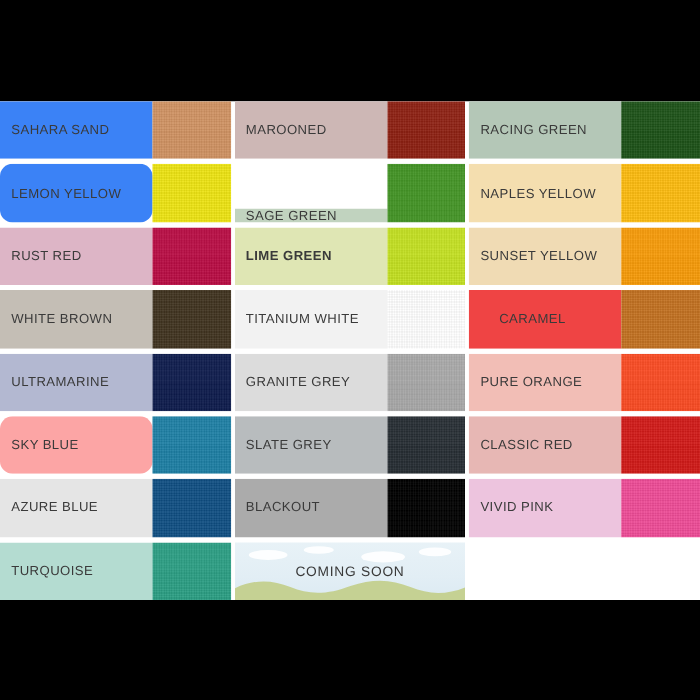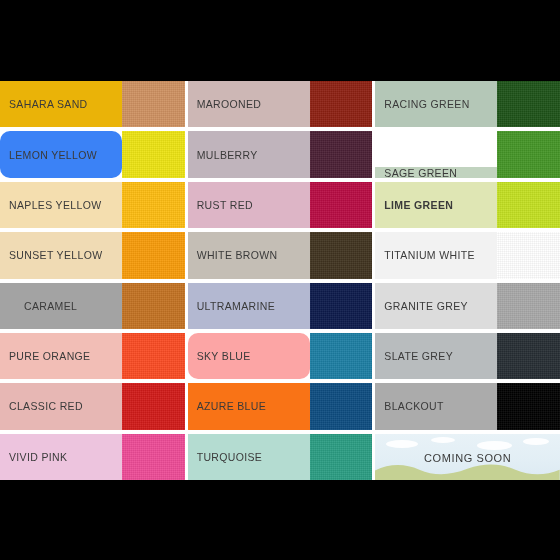--- a/index.html
+++ b/index.html
@@ -116,40 +116,36 @@
 </style>
 </head>
 <body>
 
 <div id="stage">
 
   <div class="letterbox top"></div>
 
   <div id="grid">
       <div class="swatch-card">
-        <div class="swatch-label" style="background: #eab308; color: rgb(58, 58, 58);">SAHARA SAND</div>
+        <div class="swatch-label" style="background: #3b82f6; color: rgb(58, 58, 58);">SAHARA SAND</div>
         <div class="swatch-chip" style="background: rgb(206, 145, 97);"></div>
       </div>
       <div class="swatch-card">
         <div class="swatch-label" style="background: rgb(205, 183, 181); color: rgb(58, 58, 58);">MAROONED</div>
         <div class="swatch-chip" style="background: rgb(141, 32, 18);"></div>
       </div>
       <div class="swatch-card">
         <div class="swatch-label" style="background: rgb(180, 199, 183); color: rgb(58, 58, 58);">RACING GREEN</div>
         <div class="swatch-chip" style="background: rgb(29, 82, 24);"></div>
       </div>
       <div class="swatch-card">
         <div class="swatch-label" style="background: #3b82f6; color: rgb(58, 58, 58); border-radius: 10px;">LEMON YELLOW</div>
         <div class="swatch-chip" style="background: rgb(236, 227, 18);"></div>
       </div>
       <div class="swatch-card">
-        <div class="swatch-label" style="background: rgb(192, 180, 188); color: rgb(58, 58, 58);">MULBERRY</div>
-        <div class="swatch-chip" style="background: rgb(74, 31, 52);"></div>
-      </div>
-      <div class="swatch-card">
         <div class="swatch-label" style="background: rgb(193, 211, 191); color: rgb(58, 58, 58); margin-top: 36px;">SAGE GREEN</div>
         <div class="swatch-chip" style="background: rgb(68, 149, 38);"></div>
       </div>
       <div class="swatch-card">
         <div class="swatch-label" style="background: rgb(244, 222, 175); color: rgb(58, 58, 58);">NAPLES YELLOW</div>
         <div class="swatch-chip" style="background: rgb(253, 188, 17);"></div>
       </div>
       <div class="swatch-card">
         <div class="swatch-label" style="background: rgb(221, 181, 198); color: rgb(58, 58, 58);">RUST RED</div>
         <div class="swatch-chip" style="background: rgb(184, 11, 67);"></div>
@@ -164,21 +160,21 @@
       </div>
       <div class="swatch-card">
         <div class="swatch-label" style="background: rgb(196, 190, 181); color: rgb(58, 58, 58);">WHITE BROWN</div>
         <div class="swatch-chip" style="background: rgb(64, 51, 31);"></div>
       </div>
       <div class="swatch-card">
         <div class="swatch-label" style="background: rgb(242, 242, 242); color: rgb(58, 58, 58);">TITANIUM WHITE</div>
         <div class="swatch-chip" style="background: rgb(255, 255, 255);"></div>
       </div>
       <div class="swatch-card">
-        <div class="swatch-label" style="background: #a3a3a3; color: rgb(58, 58, 58); padding-left: 24px;">CARAMEL</div>
+        <div class="swatch-label" style="background: #ef4444; color: rgb(58, 58, 58); padding-left: 24px;">CARAMEL</div>
         <div class="swatch-chip" style="background: rgb(195, 114, 34);"></div>
       </div>
       <div class="swatch-card">
         <div class="swatch-label" style="background: rgb(179, 184, 209); color: rgb(58, 58, 58);">ULTRAMARINE</div>
         <div class="swatch-chip" style="background: rgb(12, 26, 75);"></div>
       </div>
       <div class="swatch-card">
         <div class="swatch-label" style="background: rgb(220, 220, 220); color: rgb(58, 58, 58);">GRANITE GREY</div>
         <div class="swatch-chip" style="background: rgb(168, 168, 168);"></div>
       </div>
@@ -192,21 +188,21 @@
       </div>
       <div class="swatch-card">
         <div class="swatch-label" style="background: rgb(184, 188, 190); color: rgb(58, 58, 58);">SLATE GREY</div>
         <div class="swatch-chip" style="background: rgb(38, 45, 51);"></div>
       </div>
       <div class="swatch-card">
         <div class="swatch-label" style="background: rgb(231, 183, 180); color: rgb(58, 58, 58);">CLASSIC RED</div>
         <div class="swatch-chip" style="background: rgb(209, 26, 24);"></div>
       </div>
       <div class="swatch-card">
-        <div class="swatch-label" style="background: #f97316; color: rgb(58, 58, 58);">AZURE BLUE</div>
+        <div class="swatch-label" style="background: #e5e5e5; color: rgb(58, 58, 58);">AZURE BLUE</div>
         <div class="swatch-chip" style="background: rgb(13, 76, 128);"></div>
       </div>
       <div class="swatch-card">
         <div class="swatch-label" style="background: rgb(171, 171, 171); color: rgb(58, 58, 58);">BLACKOUT</div>
         <div class="swatch-chip" style="background: rgb(0, 0, 0);"></div>
       </div>
       <div class="swatch-card">
         <div class="swatch-label" style="background: rgb(237, 196, 222); color: rgb(58, 58, 58);">VIVID PINK</div>
         <div class="swatch-chip" style="background: rgb(237, 75, 150);"></div>
       </div>

